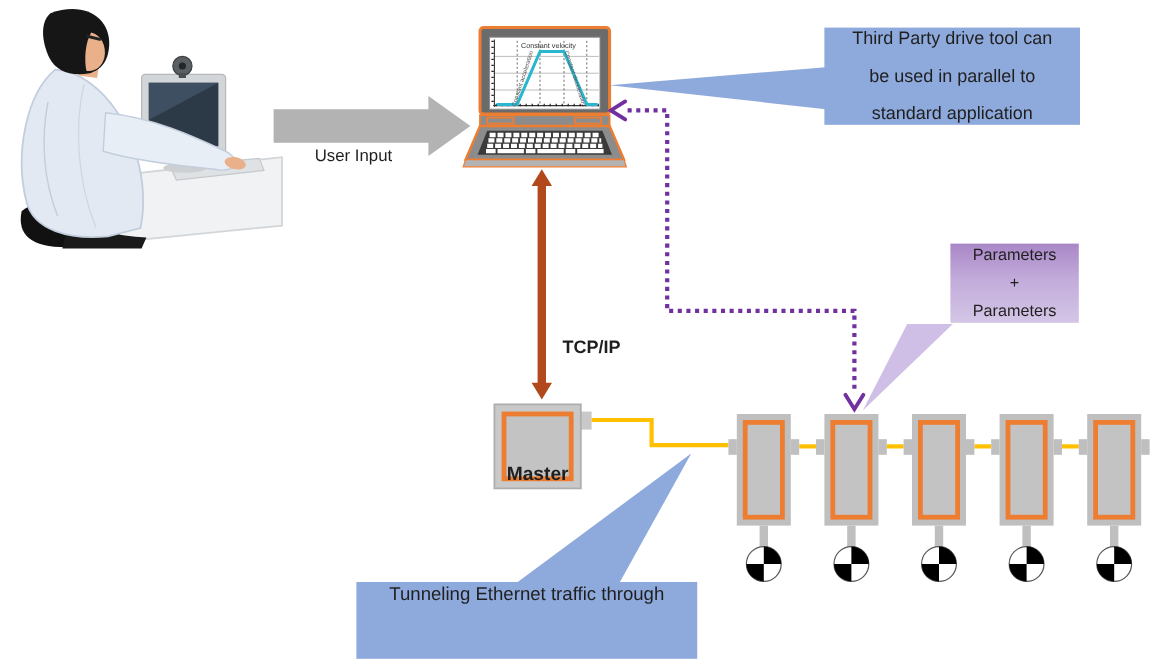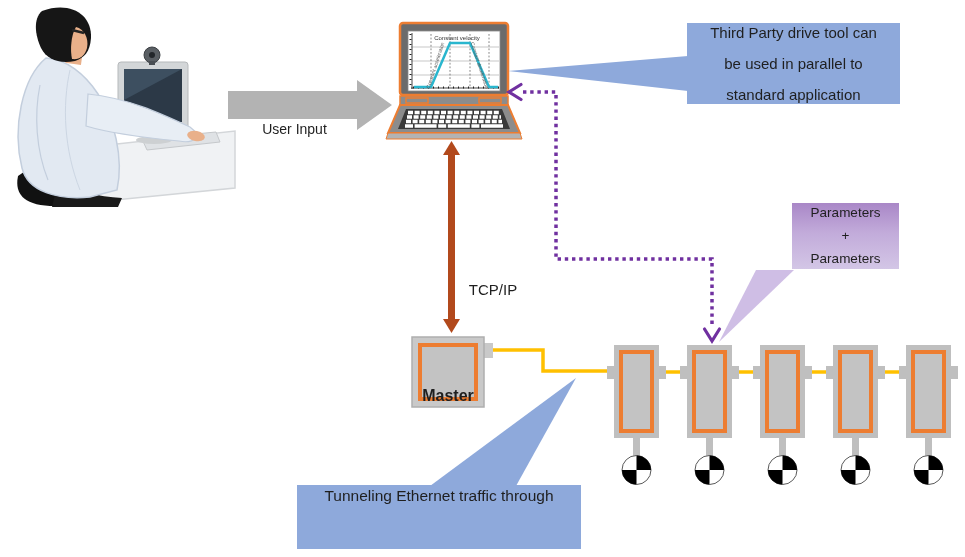--- a/index.html
+++ b/index.html
@@ -3,21 +3,21 @@
 <meta charset="utf-8">
 <style>
   html,body{margin:0;padding:0;background:#fff;}
   .stage{
     position:relative;width:965px;height:557px;background:#ffffff;overflow:hidden;
     font-family:"Liberation Sans", sans-serif;color:#1f1f1f;
   }
   .stage svg{position:absolute;left:0;top:0;}
   .label{position:absolute;display:flex;align-items:center;justify-content:center;text-align:center;margin-top:24px;}
   .user-input-label{left:232px;top:91px;width:125px;height:28px;font-size:14px;}
-  .tcpip-label{left:458px;top:254px;width:70px;height:22px;font-size:15px;font-weight:normal;}
+  .tcpip-label{left:458px;top:254px;width:70px;height:22px;font-size:15px;font-weight:bold;}
   .master-label{left:412px;top:337px;width:72px;height:70px;font-size:16px;font-weight:bold;}
   .callout{position:absolute;display:flex;flex-direction:column;align-items:center;justify-content:space-between;text-align:center;}
   .callout-blue{background:#8ea9db;}
   .third-party{left:687px;top:23px;width:213px;height:81px;font-size:15px;line-height:19.5px;}
   .tunneling{left:265px;top:485px;width:284px;height:64px;font-size:15.5px;line-height:21px;margin-left:32px;}
   .parameters{left:752px;top:203px;width:107px;height:66px;font-size:13.5px;line-height:20px;
     background:linear-gradient(180deg,#a987c7 0%,#c2abda 45%,#d3c6e6 100%);margin-left:40px;}
 </style>
 </head>
 <body>

